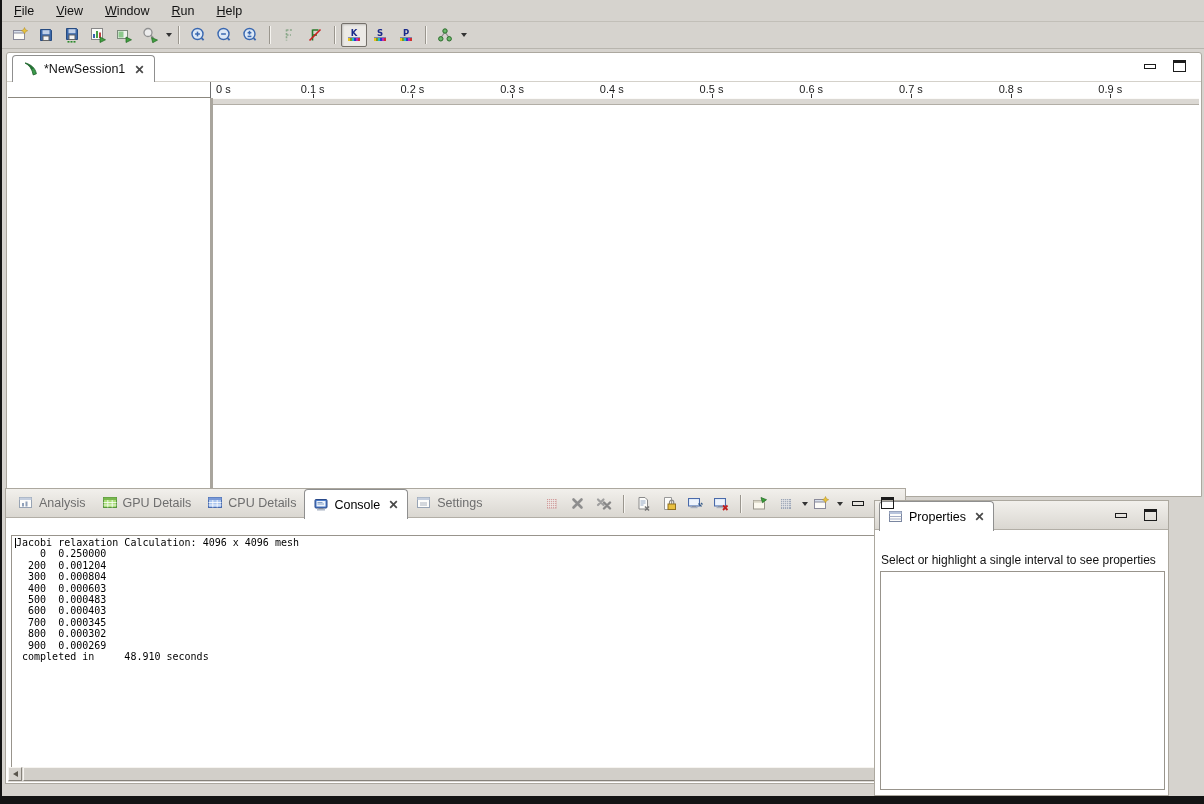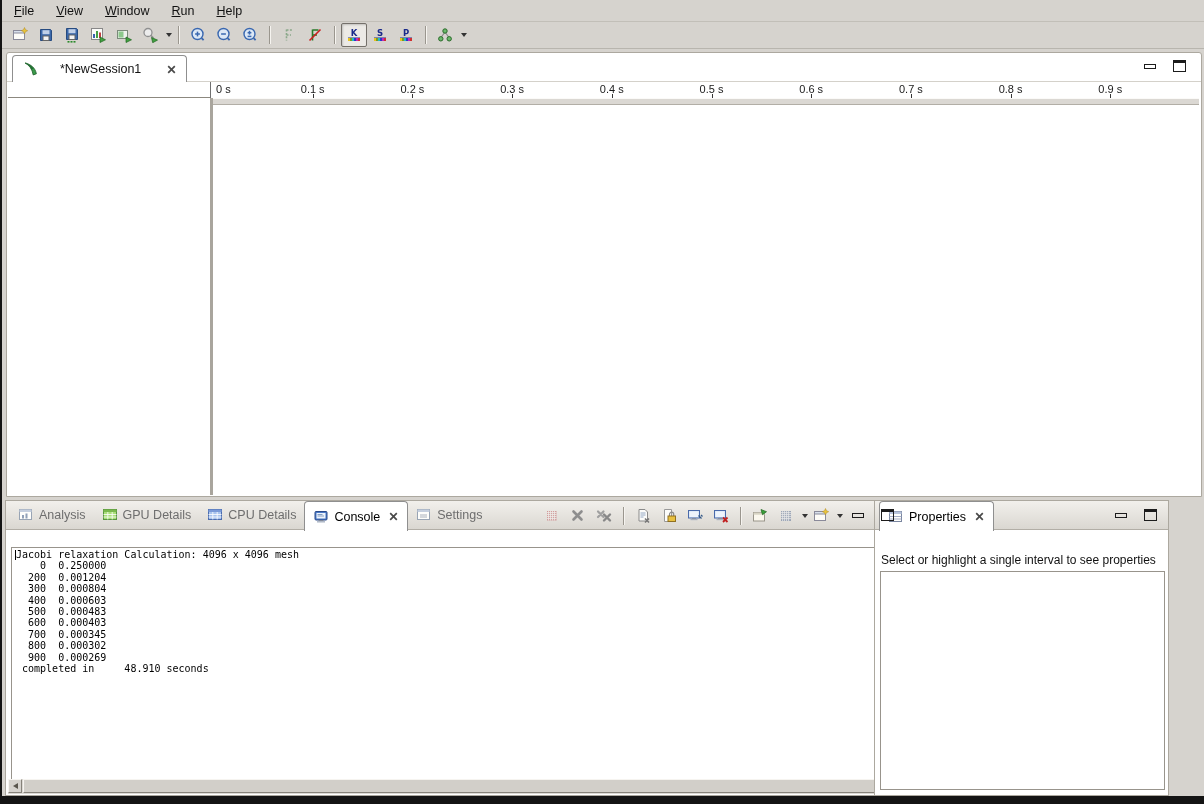--- a/index.html
+++ b/index.html
@@ -39,21 +39,21 @@
   .tsep { width:1px; height:18px; background:#9a968e; box-shadow:1px 0 0 #f6f4f0; margin:0 6px; }
   .caret { width:0; height:0; border-left:3.5px solid transparent; border-right:3.5px solid transparent; border-top:4px solid #333; margin-left:3px; }
 
   
   .main-view {
     position:absolute; left:4px; top:52px; width:1196px; height:445px;
     background:#fff; border:1px solid #aca89f; border-radius:3px 3px 0 0;
   }
   .mv-tab {
     position:absolute; left:5px; top:2px; height:27px; z-index:2;
-    display:flex; align-items:center; gap:22px; padding:0 9px;
+    display:flex; align-items:center; gap:6px; padding:0 9px;
     background:#fff; border:1px solid #8f8f8f; border-bottom:none; border-radius:4px 4px 0 0;
   }
   .mv-header-line { position:absolute; left:0; top:28px; right:0; height:1px; background:#d4d1ca; }
   .winbtns { position:absolute; display:flex; gap:13px; align-items:center; }
   .wbtn { width:16px; height:14px; display:flex; align-items:flex-start; justify-content:center; }
   .glyph-min { width:12px; height:5px; border:1.5px solid #1c1c1c; margin-top:4px; }
   .glyph-max { width:13px; height:12px; border:1.5px solid #1c1c1c; border-top-width:3px; }
   .mv-ruler { position:absolute; left:0; top:29px; right:12px; height:16px; background:#fff; }
   .tick-label { position:absolute; top:1px; font-size:11px; color:#1a1a1a; white-space:nowrap; }
   .tick-mark { position:absolute; top:12px; width:1px; height:4px; background:#333; }
@@ -72,21 +72,21 @@
     border-bottom:1px solid #b2aea6; display:flex; align-items:stretch; padding-left:4px;
   }
   .tab { display:flex; align-items:center; gap:5px; padding:0 8px; color:#6e6e6e; white-space:nowrap; }
   .tab.active {
     color:#000; background:#fff; border:1px solid #8f8f8f; border-bottom:none;
     border-radius:4px 4px 0 0; position:relative; z-index:2; height:30px; margin-top:0;text-align:center;
   }
   .closex { display:inline-flex; margin-left:3px; }
 
   
-  .console-view { left:3px; top:500px; width:901px; height:296px; }
+  .console-view { left:3px; top:488px; width:901px; height:296px; }
   .cv-toolbar { position:absolute; right:62px; top:3px; height:24px; display:flex; align-items:center; z-index:3; }
   .cv-term { position:absolute; left:7px; top:33px; font-size:12px; color:#1a1a1a; white-space:pre; }
   .cv-body { position:absolute; left:5px; top:46px; width:890px; height:234px; border:1px solid #98948c; background:#fff; }
   .cv-text {
     position:absolute; left:4px; top:1px; right:17px; bottom:1px; overflow:hidden;
     font-family:"DejaVu Sans Mono", monospace; font-size:10px; line-height:11.4px;
     color:#000; white-space:pre;
   }
   .caret-bar { position:absolute; left:3px; top:2px; width:1px; height:10px; background:#000; }
 

